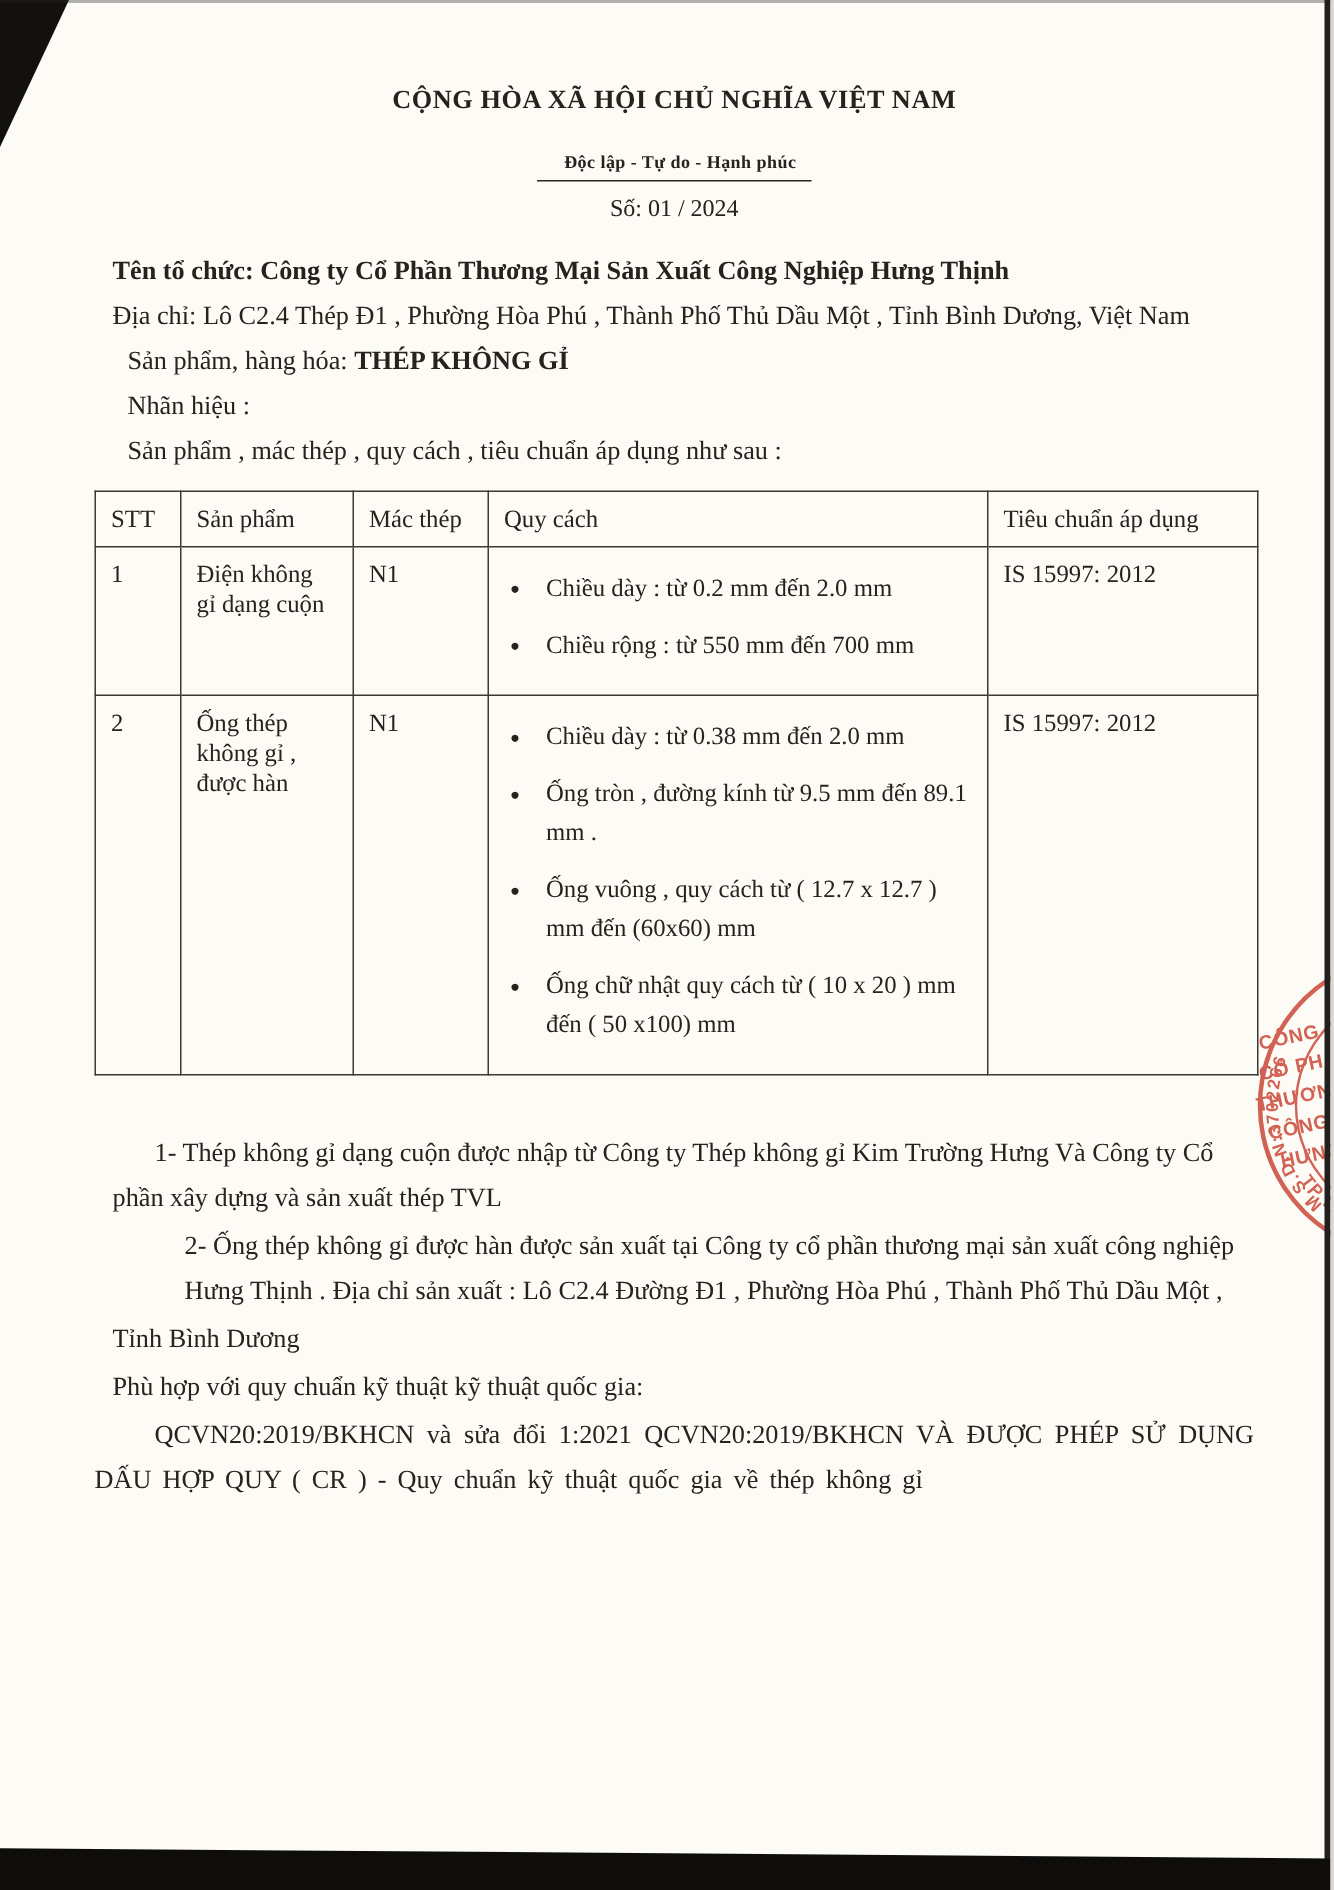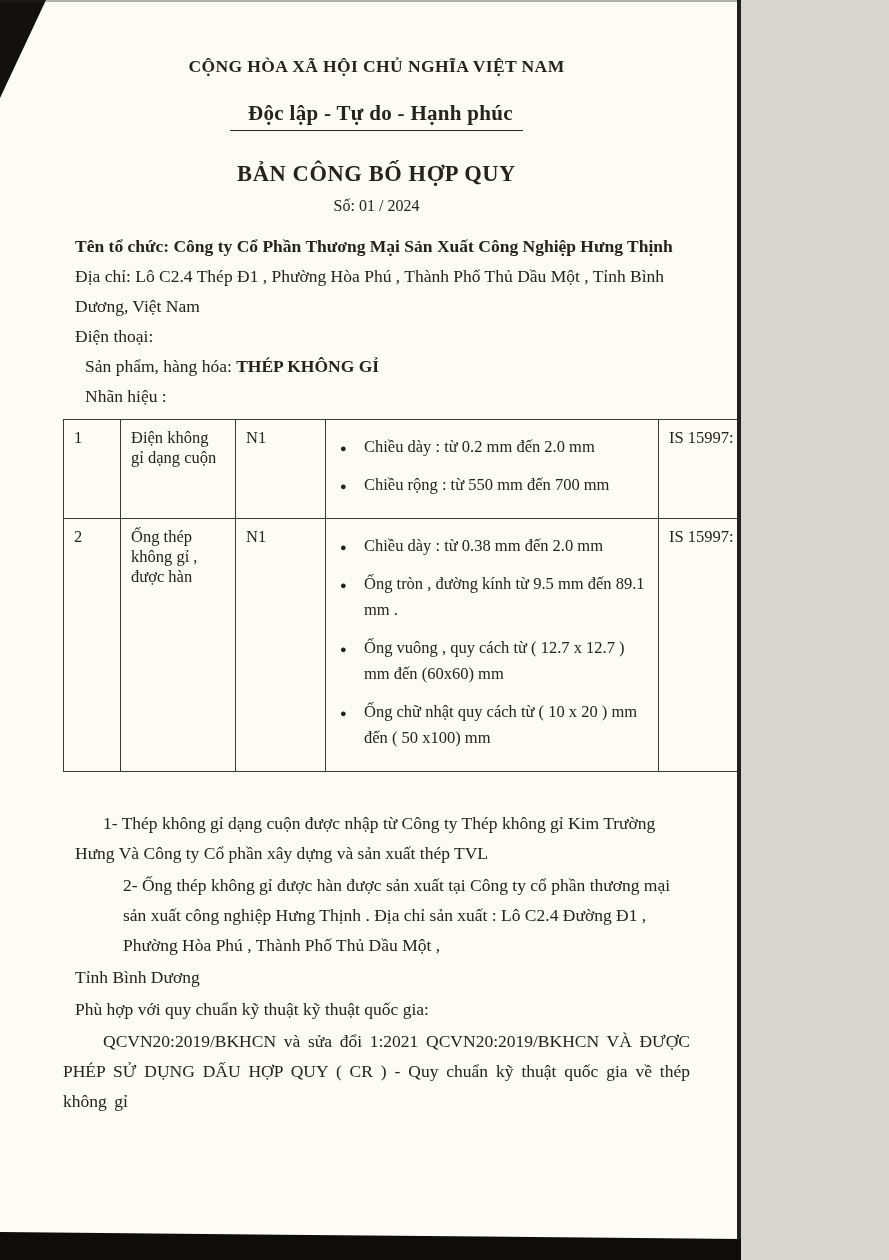--- a/index.html
+++ b/index.html
@@ -1,18 +1,18 @@
 <!DOCTYPE html>
 <html><head>
 <meta charset="utf-8">
 <style>
   html,body{margin:0;padding:0;background:#d8d6d0;}
   .page{
     position:relative;
-    width:741px;height:1260px;
+    width:887px;height:1260px;
     background:#fcfbf6;
     overflow:hidden;
     font-family:"Liberation Serif", serif;
     color:#26221d;
     box-sizing:border-box;
   }
   
   .corner-tl{
     position:absolute;top:0;left:0;width:0;height:0;z-index:6;
     border-top:98px solid #121110;
@@ -26,21 +26,21 @@
   }
   
   .content{
     position:relative;z-index:2;
     padding:56px 51px 0 63px;
   }
   .nat-header{text-align:center;}
   .nat-title{font-weight:bold;font-size:17.5px;letter-spacing:.4px;}
   .motto{
     display:inline-block;margin-top:6px;
-    font-weight:bold;font-size:21px;letter-spacing:.3px;
+    font-weight:bold;font-size:12px;letter-spacing:.3px;
     border-bottom:1.6px solid #2b2722;
     padding:0 10px 4px 18px;
   }
   .doc-title{
     margin:30px 0 0;text-align:center;
     font-size:22.5px;font-weight:bold;letter-spacing:.6px;
   }
   .doc-number{margin-top:10px;text-align:center;font-size:16px;}
   p{margin:0;font-size:17.5px;line-height:30px;}
   .p-org{margin-top:16px;margin-left:12px;font-weight:bold;}
@@ -105,38 +105,44 @@
   <div class="bar-bottom"></div>
 
   <div class="content">
 
     <div class="nat-header">
       <div class="nat-title">CỘNG HÒA XÃ HỘI CHỦ NGHĨA VIỆT NAM</div>
       <br>
       <span class="motto">Độc lập - Tự do - Hạnh phúc</span>
     </div>
 
-    <h1 class="doc-title">BẢN CÔNG BỐ HỢP QUY</h1>
     <div class="doc-number">Số: 01 / 2024</div>
 
     <p class="p-org">Tên tổ chức: Công ty Cổ Phần Thương Mại Sản Xuất Công Nghiệp Hưng Thịnh</p>
     <p class="p-addr">Địa chỉ: Lô C2.4 Thép Đ1 , Phường Hòa Phú , Thành Phố Thủ Dầu Một , Tỉnh Bình Dương, Việt Nam</p>
-    <p class="p-phone">Điện thoại:</p>
     <p class="p-product"><span>Sản phẩm, hàng hóa:</span>&nbsp;<span class="bold">THÉP KHÔNG GỈ</span></p>
     <p class="p-brand">Nhãn hiệu :</p>
+    <p class="p-intro">Sản phẩm , mác thép , quy cách , tiêu chuẩn áp dụng như sau :</p>
 
     <table class="spec-table">
       <colgroup>
         <col class="col-stt">
           <col class="col-sp">
           <col class="col-mt">
           <col class="col-qc">
           <col class="col-tc">
       </colgroup>
       <tbody>
+          <tr>
+        <th class="th-stt">STT</th>
+        <th>Sản phẩm</th>
+        <th>Mác thép</th>
+        <th>Quy cách</th>
+        <th>Tiêu chuẩn áp dụng</th>
+      </tr>
       <tr style="height:97px;">
         <td class="c-stt">1</td>
         <td class="c-sp">Điện không gỉ dạng cuộn</td>
         <td class="c-mt">N1</td>
         <td class="c-qc">
           <div class="bullet">Chiều dày : từ 0.2 mm đến 2.0 mm</div>
           <div class="bullet">Chiều rộng : từ 550 mm đến 700 mm</div>
         </td>
         <td class="c-tc">IS 15997: 2012</td>
       </tr>

